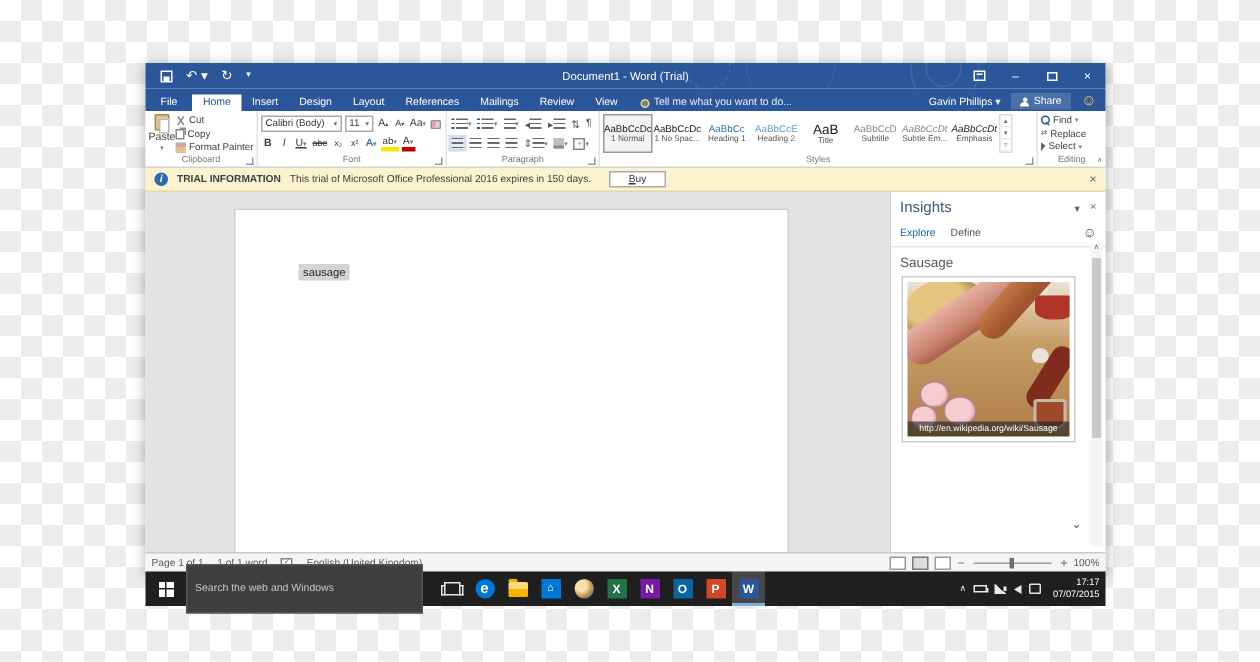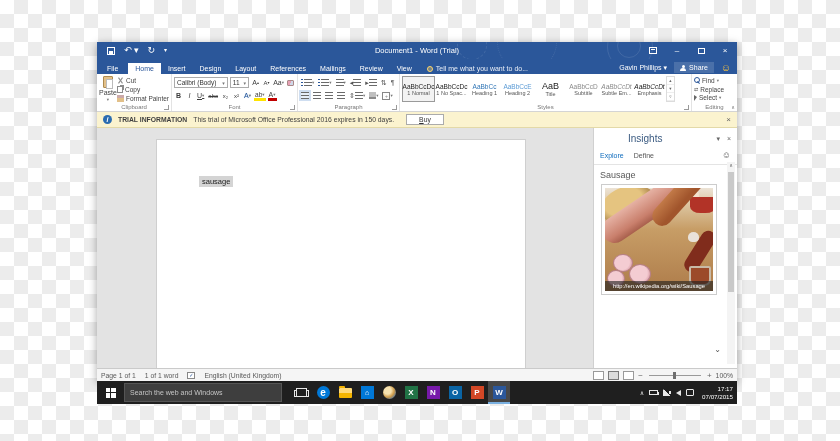--- a/index.html
+++ b/index.html
@@ -117,21 +117,21 @@
 
   
   .workarea { height:240px; display:flex; }
   .docarea { flex:1; background:#e3e3e3; position:relative; overflow:hidden; }
   .page { position:absolute; left:59px; top:11px; width:370px; height:260px; background:#fff; border:1px solid #cfcfcf; }
   .selword { position:absolute; left:42px; top:36px; background:#d4d4d4; color:#222; font-size:7.5px; padding:1px 3px; }
 
   
   .insights { width:144px; background:#fff; border-left:1px solid #d0d0d0; position:relative; font-size:7px; }
   .ins-head { display:flex; align-items:center; padding:5px 6px 3px; }
-  .ins-title { color:#3a5a80; font-size:10px;margin-left:28px; }
+  .ins-title { color:#3a5a80; font-size:10px; }
   .ins-ctrl { margin-left:auto; display:flex; gap:7px; color:#666; font-size:7px; }
   .ins-tabs { display:flex; align-items:center; gap:10px; padding:4px 6px 4px; border-bottom:1px solid #e4e4e4; }
   .ins-tab { font-size:7px; color:#555; }
   .ins-tab.active { color:#0f6cbd; }
   .ins-smiley { margin-left:auto; color:#555; font-size:9px; line-height:9px; }
   .ins-topic { padding:5px 6px 4px; color:#595959; font-size:9px; }
   .ins-scroll { position:absolute; right:2px; top:34px; bottom:4px; width:8px; background:#f4f4f4; }
   .ins-scroll .up { display:block; text-align:center; font-size:5px; color:#666; }
   .ins-thumb { position:absolute; left:1px; right:1px; top:10px; height:120px; background:#c9c9c9; }
   .imgcard { margin:0 14px 0 7px; border:1px solid #ccc; background:#fff; padding:3px; width:116px; }
@@ -162,21 +162,21 @@
   .view-ic.active { background:#dcdcdc; border-color:#7a7a7a; }
   .zoomtrack { width:52px; height:1px; background:#9a9a9a; position:relative; margin:0 2px; }
   .zoomthumb { position:absolute; left:24px; top:-3px; width:3px; height:7px; background:#6e6e6e; }
   .zoomsign { font-size:8px; color:#666; }
 
   
   .taskbar { position:absolute; left:97px; top:381px; width:640px; height:23px; background:#1f1f1f; display:flex; align-items:center; }
   .startbtn { width:27px; height:23px; display:flex; align-items:center; justify-content:center; }
   .winlogo { width:10px; height:10px; display:grid; grid-template-columns:1fr 1fr; grid-template-rows:1fr 1fr; gap:1px; }
   .winlogo i { background:#fff; }
-  .tb-search { width:158px; height:19px; background:#3e3e3e; border:1px solid #555; color:#c5c5c5; font-size:7px; padding:0 5px; font-family:inherit; }
+  .tb-search { width:158px; height:33px; background:#3e3e3e; border:1px solid #555; color:#c5c5c5; font-size:7px; padding:0 5px; font-family:inherit; }
   .tb-search::placeholder { color:#c5c5c5; }
   .apps { display:flex; align-items:center; margin-left:8px; }
   .app { width:22px; height:23px; display:flex; align-items:center; justify-content:center; }
   .app.active { background:rgba(255,255,255,.18); box-shadow:inset 0 -2px 0 #7ab0e0; }
   .tv-ic { width:11px; height:9px; border:1px solid #e8e8e8; position:relative; background:transparent; }
   .tv-ic::before { content:""; position:absolute; left:-3px; top:1px; width:2px; height:5px; border:1px solid #e8e8e8; border-right:none; }
   .tv-ic::after { content:""; position:absolute; right:-3px; top:1px; width:2px; height:5px; border:1px solid #e8e8e8; border-left:none; }
   .edge-ic { width:13px; height:13px; border-radius:50%; background:#0078d7; color:#fff; font-size:10px; font-weight:bold; display:flex; align-items:center; justify-content:center; line-height:13px; }
   .folder-ic { width:13px; height:10px; background:linear-gradient(180deg,#ffd977 0 45%,#f4b400 45%); border-radius:1px; position:relative; }
   .folder-ic::before { content:""; position:absolute; left:0; top:-2px; width:6px; height:2px; background:#f4b400; border-radius:1px 1px 0 0; }

